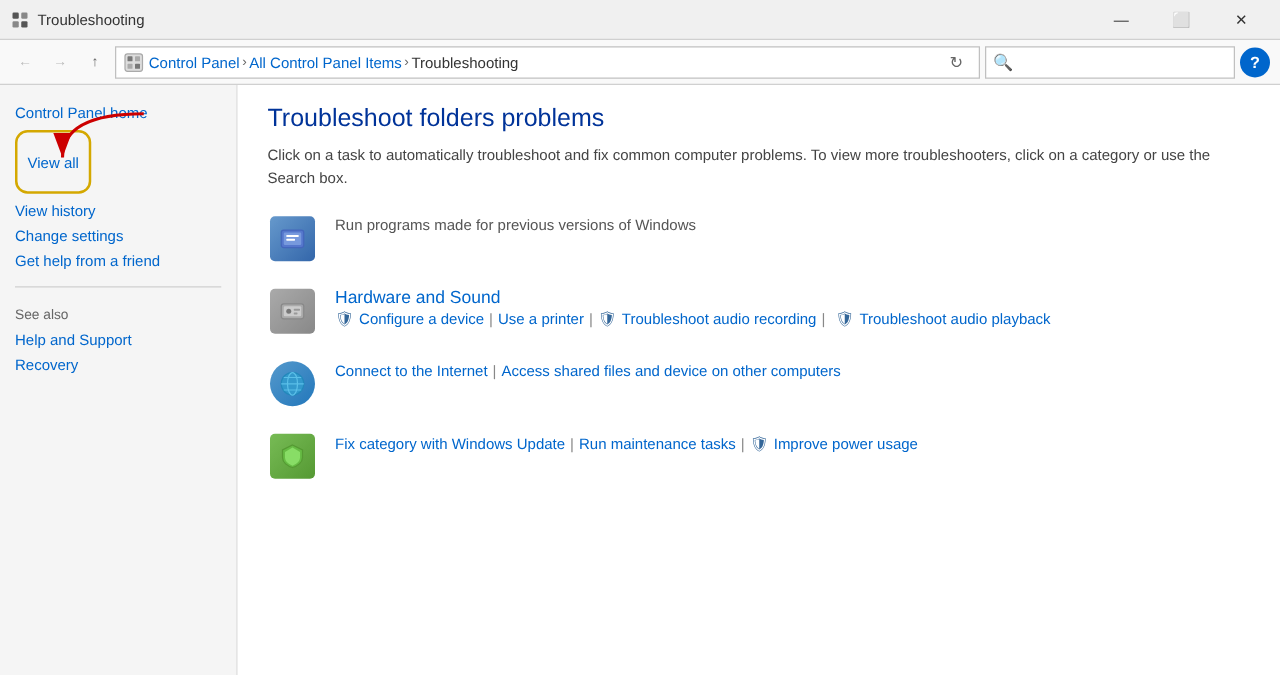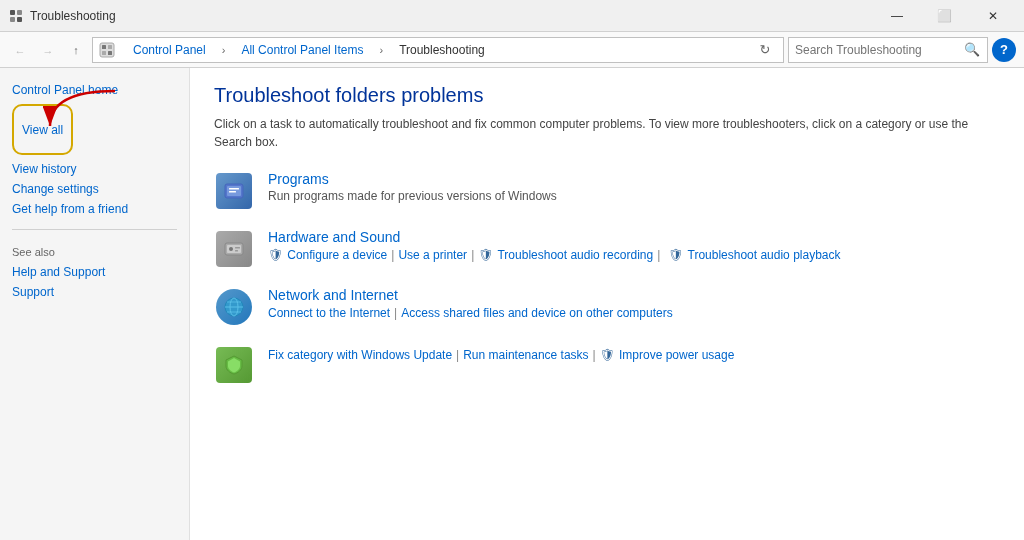--- a/index.html
+++ b/index.html
@@ -87,21 +87,21 @@
       display: flex;
       align-items: center;
       padding: 0 6px;
       font-size: 12px;
       color: #333;
       overflow: hidden;
     }
     .address-breadcrumb {
       display: flex;
       align-items: center;
-      gap: 14px;
+      gap: 0;
       flex: 1;
     }
     .breadcrumb-item {
       color: #0066cc;
       cursor: pointer;
       font-size: 12px;
     }
     .breadcrumb-sep {
       color: #666;
       font-size: 11px;
@@ -341,21 +341,20 @@
       <span class="breadcrumb-item">Control Panel</span>
       <span class="breadcrumb-sep">›</span>
       <span class="breadcrumb-item">All Control Panel Items</span>
       <span class="breadcrumb-sep">›</span>
       <span class="breadcrumb-current">Troubleshooting</span>
     </div>
     <button class="refresh-btn">↻</button>
   </div>
 
   <div class="search-box">
-    <input class="search-input" type="text" placeholder="Search Troubleshooting" style="">
     <span style="color:#888;font-size:13px">🔍</span>
   </div>
 
   <button class="help-btn">?</button>
 </div>
 
 <div class="main-area">
 
   <div class="sidebar" style="position:relative;">
 
@@ -388,41 +387,40 @@
       <a href="#">Get help from a friend</a>
     </div>
 
     <div class="see-also-divider"></div>
     <div class="sidebar-label">See also</div>
 
     <div class="sidebar-item">
       <a href="#">Help and Support</a>
     </div>
     <div class="sidebar-item">
-      <a href="#">Support</a>
+      <a href="#">Recovery</a>
     </div>
   </div>
 
   <div class="content">
     <h1 class="page-title">Troubleshoot folders problems</h1>
     <p class="page-description">Click on a task to automatically troubleshoot and fix common computer problems. To view more troubleshooters, click on a category or use the Search box.</p>
 
     <div class="category-item">
       <div class="category-icon">
         <div class="icon-programs">
           <svg width="24" height="24" viewBox="0 0 24 24" fill="none">
             <rect x="3" y="5" width="18" height="14" rx="2" fill="#5577cc" stroke="#4466bb" stroke-width="1"></rect>
             <rect x="5" y="7" width="14" height="10" rx="1" fill="#7799dd"></rect>
             <rect x="7" y="9" width="10" height="1.5" fill="#fff" rx="0.5"></rect>
             <rect x="7" y="12" width="7" height="1.5" fill="#fff" rx="0.5"></rect>
           </svg>
         </div>
       </div>
       <div class="category-content">
-        <div class="category-title">Programs</div>
         <div style="font-size:12px; color:#555; margin-top:2px;">Run programs made for previous versions of Windows</div>
       </div>
     </div>
 
     <div class="category-item">
       <div class="category-icon">
         <div class="icon-hardware">
           <svg width="24" height="24" viewBox="0 0 24 24" fill="none">
             <rect x="3" y="6" width="18" height="12" rx="2" fill="#aaa" stroke="#888" stroke-width="1"></rect>
             <rect x="5" y="8" width="14" height="8" rx="1" fill="#ccc"></rect>
@@ -456,21 +454,20 @@
           <svg width="24" height="24" viewBox="0 0 24 24" fill="none">
             <circle cx="12" cy="12" r="9" fill="#3399cc" stroke="#2288bb" stroke-width="1"></circle>
             <ellipse cx="12" cy="12" rx="4" ry="9" stroke="#5bbfe8" stroke-width="1" fill="none"></ellipse>
             <line x1="3" y1="12" x2="21" y2="12" stroke="#5bbfe8" stroke-width="1"></line>
             <line x1="5" y1="7" x2="19" y2="7" stroke="#5bbfe8" stroke-width="0.8"></line>
             <line x1="5" y1="17" x2="19" y2="17" stroke="#5bbfe8" stroke-width="0.8"></line>
           </svg>
         </div>
       </div>
       <div class="category-content">
-        <div class="category-title">Network and Internet</div>
         <div class="category-links">
           <span class="category-link">Connect to the Internet</span>
           <span class="link-sep">|</span>
           <span class="category-link">Access shared files and device on other computers</span>
         </div>
       </div>
     </div>
 
     <div class="category-item">
       <div class="category-icon">

